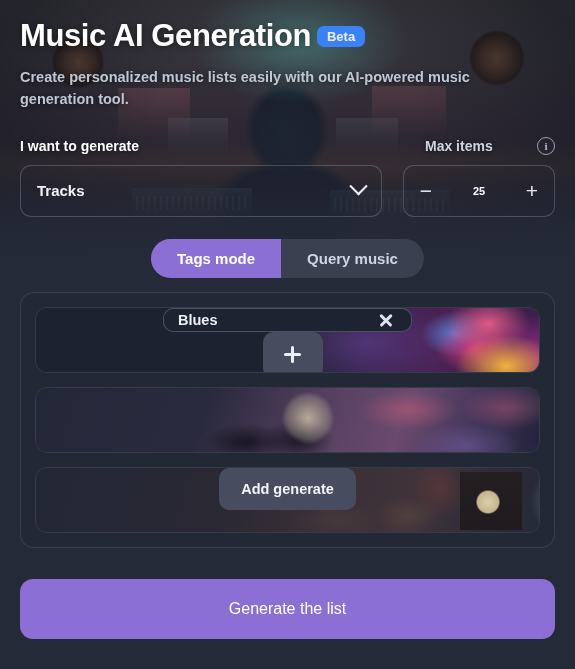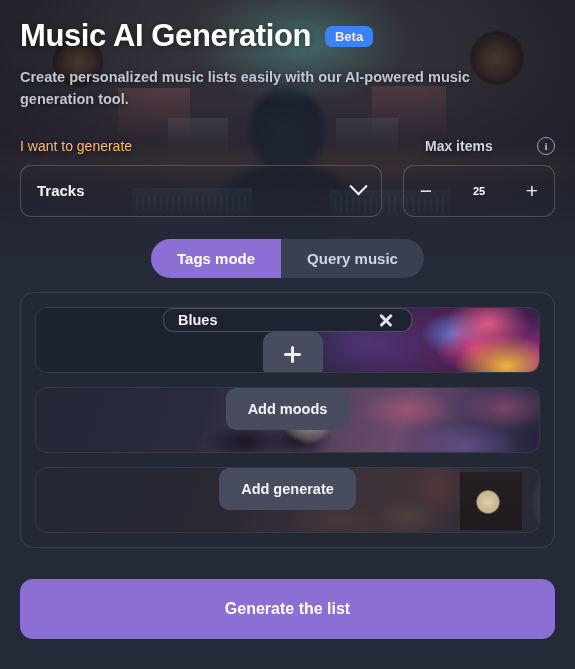--- a/index.html
+++ b/index.html
@@ -87,21 +87,21 @@
     position: relative;
     z-index: 2;
     padding: 0 20px;
   }
 
   
   .hero-head { padding-top: 18px; }
   .title-row {
     display: flex;
     align-items: center;
-    gap: 14px;
+    gap: 6px;
   }
   .page-title {
     font-size: 31px;
     font-weight: bold;
     letter-spacing: -0.4px;
     color: #ffffff;
     text-shadow: 0 1px 6px rgba(0,0,0,0.45);
   }
   .beta-badge {
     background: #3b82f6;
@@ -124,22 +124,22 @@
 
   
   .controls-labels {
     display: flex;
     align-items: center;
     margin-top: 26px;
   }
   .label-generate {
     flex: 1;
     font-size: 14px;
-    font-weight: normal;
-    color: #fdba74;
+    font-weight: bold;
+    color: #ffffff;
     text-shadow: 0 1px 5px rgba(0,0,0,0.5);
   }
   .label-max {
     width: 112px;
     font-size: 14px;
     font-weight: bold;
     color: #ced4e0;
     text-shadow: 0 1px 5px rgba(0,0,0,0.5);
     text-align: left;
   }
@@ -380,21 +380,21 @@
   .generate-btn {
     display: block;
     width: 100%;
     margin-top: 31px;
     height: 60px;
     background: #8b6fd4;
     border: none;
     border-radius: 13px;
     color: #ffffff;
     font-size: 16px;
-    font-weight: bold;
+    font-weight: normal;
     font-family: "Liberation Sans", sans-serif;
     cursor: pointer;
   }
 </style>
 </head>
 <body>
 
 <div class="hero-bg">
   <div class="hero-art"></div>
   <div class="hero-fade"></div>
@@ -443,21 +443,20 @@
         <input class="tag-input" type="text" value="Blues" style="">
         <span class="clear-btn"></span>
       </div>
       <div class="add-btn">
         <span class="plus"></span>
       </div>
     </div>
 
     <div class="tag-row">
       <div class="row-art art-moods"></div>
-      <button class="pill-btn">Add moods</button>
     </div>
 
     <div class="tag-row">
       <div class="row-art art-decades"></div>
       <button class="pill-btn">Add generate</button>
     </div>
 
   </div>
 
   <button class="generate-btn">Generate the list</button>

